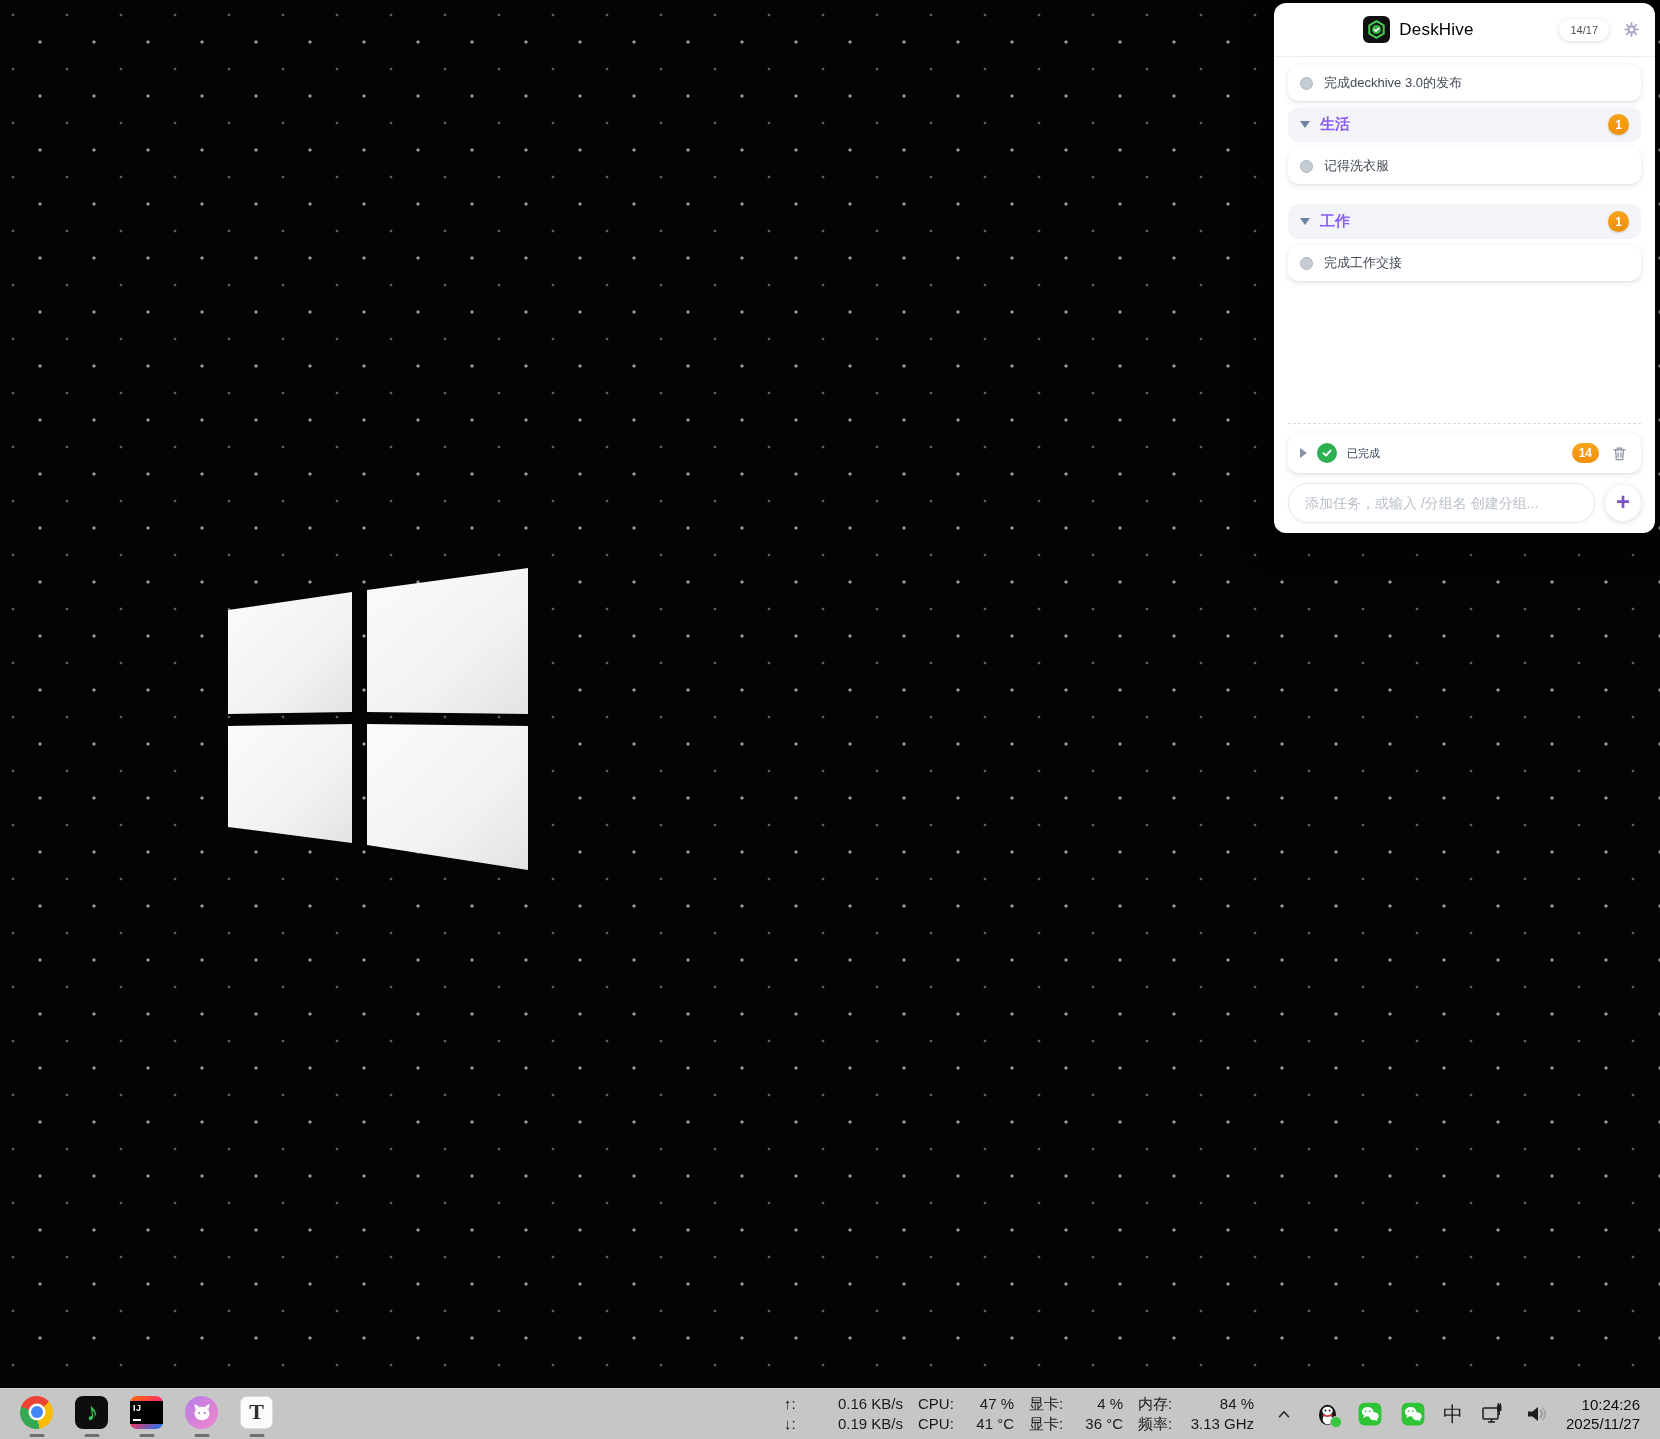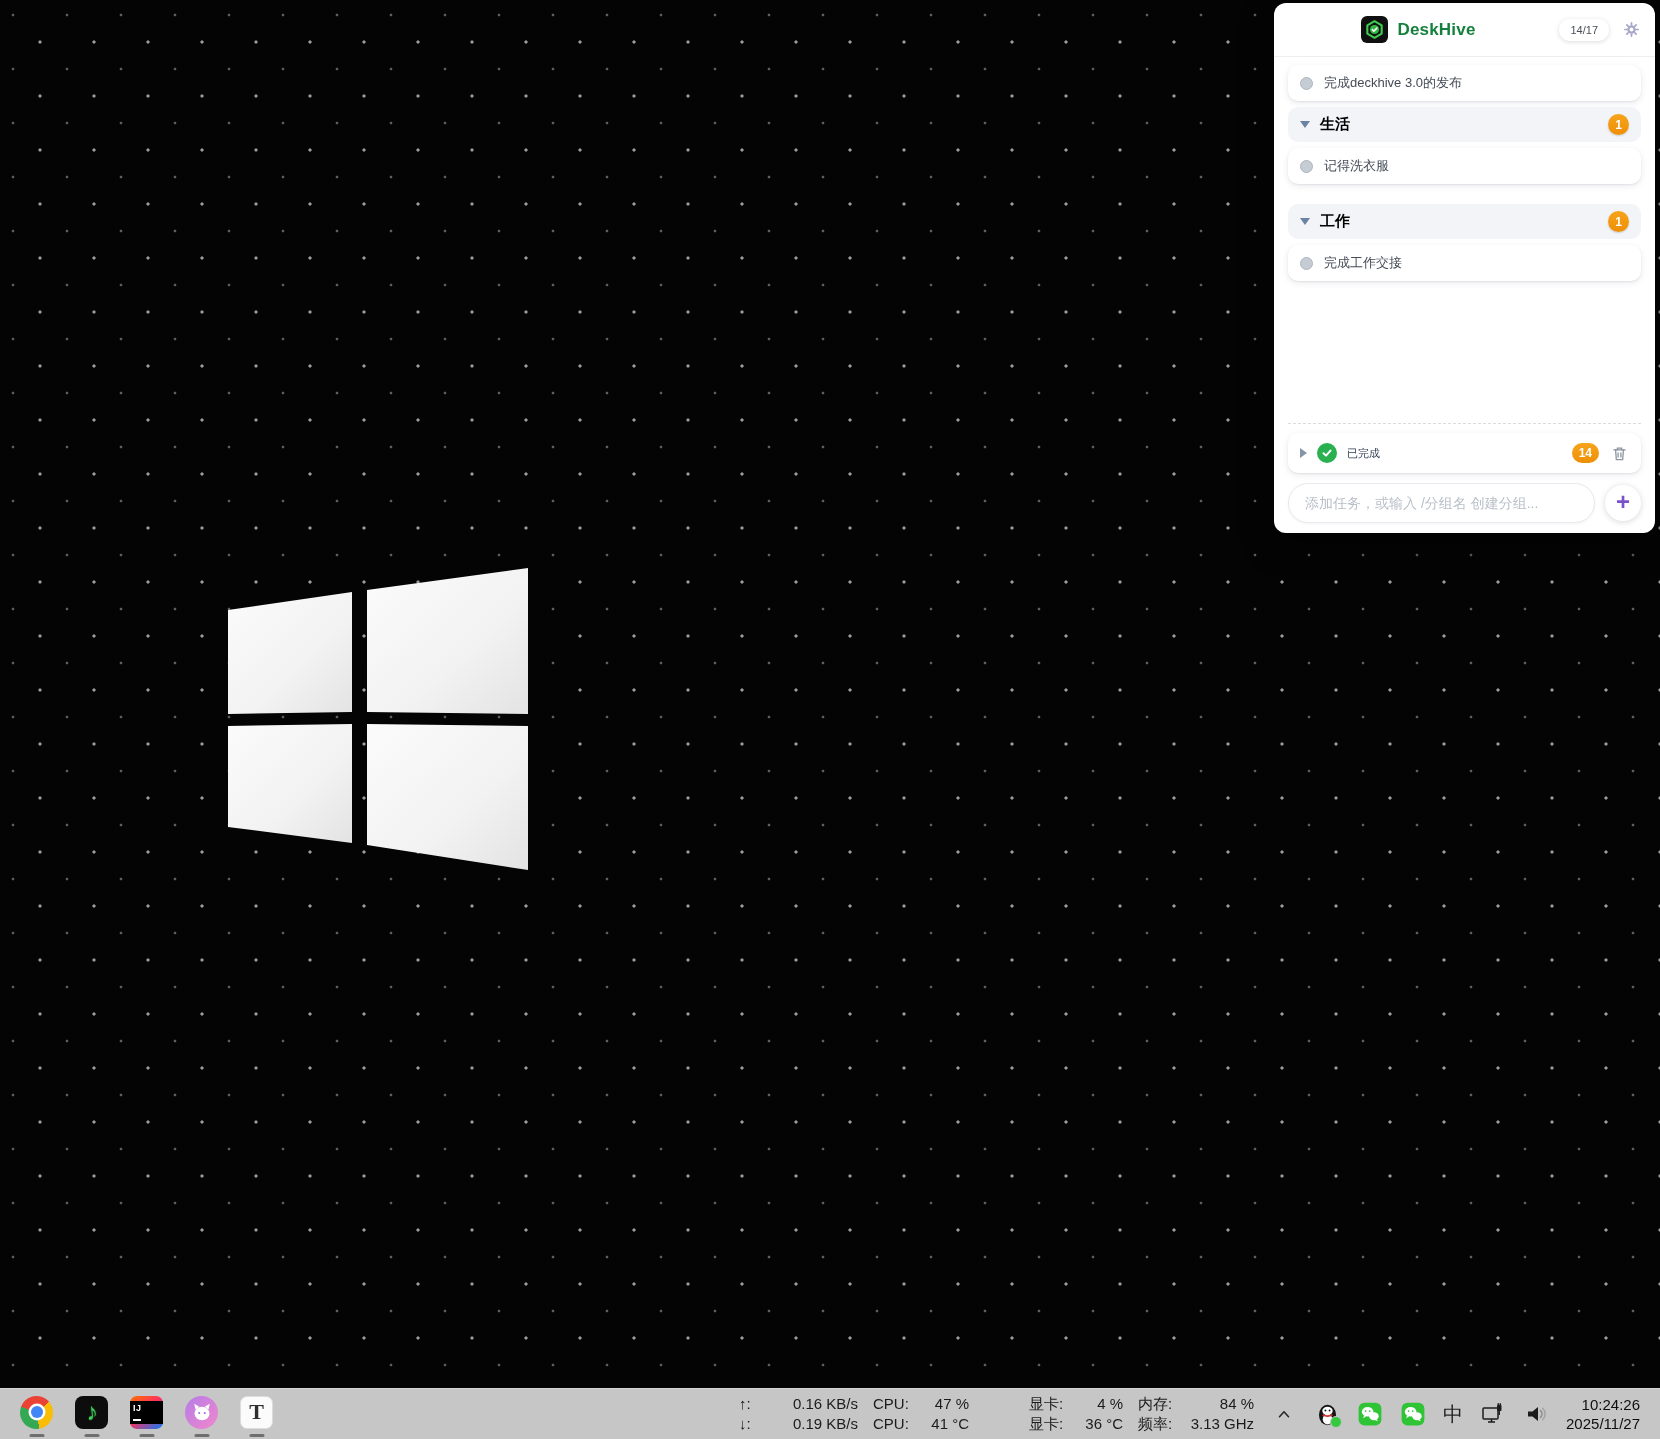--- a/index.html
+++ b/index.html
@@ -23,39 +23,39 @@
     position:absolute; top:3px; right:5px; width:381px; height:530px;
     background:#ffffff; border-radius:12px;
     box-shadow:0 10px 30px rgba(0,0,0,.5);
     display:flex; flex-direction:column;
   }
   .panel-header { height:54px; flex:0 0 54px; border-bottom:1px solid #eceef1;
     display:flex; align-items:center; justify-content:center; position:relative; }
   .title-group { display:flex; align-items:center; gap:9px; margin-right:92px; }
   .app-logo { width:27px; height:27px; border-radius:6px; background:#101010;
     display:flex; align-items:center; justify-content:center; }
-  .panel-title { font-size:17px; font-weight:700; color:#15803d; letter-spacing:.2px; }
+  .panel-title { font-size:17px; font-weight:400; color:#000000; letter-spacing:.2px; }
   .header-right { position:absolute; right:12px; top:0; bottom:0; display:flex; align-items:center; gap:10px; }
   .counter-pill { background:#fff; border-radius:14px; padding:5px 11px; font-size:11px;
     color:#4a4f57; box-shadow:0 1px 5px rgba(0,0,0,.14); }
   .gear-btn { width:24px; height:24px; display:flex; align-items:center; justify-content:center; cursor:pointer; }
 
   .panel-content { flex:1 1 auto; padding:8px 14px 0; display:flex; flex-direction:column; }
   .task-card { background:#fff; border-radius:10px; height:36px; flex:0 0 36px;
     display:flex; align-items:center; gap:11px; padding:0 12px;
     box-shadow:0 1px 2px rgba(25,35,50,.07), 0 2px 7px rgba(25,35,50,.09); }
   .bullet { width:13px; height:13px; border-radius:50%; background:#c5ccd4; border:1px solid #adb5bf; flex:0 0 13px; }
   .task-label { font-size:13px; color:#434b56; }
   .group-hdr { background:#f2f4f8; border-radius:10px; height:35px; flex:0 0 35px;
     display:flex; align-items:center; gap:10px; padding:0 12px; cursor:pointer; }
   .tri-down { width:0; height:0; border-left:5.5px solid transparent; border-right:5.5px solid transparent;
     border-top:7px solid #6b83a0; }
   .tri-right { width:0; height:0; border-top:5.5px solid transparent; border-bottom:5.5px solid transparent;
     border-left:7px solid #8595a8; }
-  .grp-name { font-size:15px; font-weight:700; color:#000000; flex:1; }
+  .grp-name { font-size:15px; font-weight:700; color:#8b5cf6; flex:1; }
   .badge { min-width:21px; height:21px; border-radius:11px; padding:0 5px;
     background:linear-gradient(180deg,#f6a41c,#ee8f06); color:#fff; font-size:12px; font-weight:700;
     display:flex; align-items:center; justify-content:center; box-shadow:0 1px 2px rgba(0,0,0,.18); }
   .mb6 { margin-bottom:6px; } .mb20 { margin-bottom:20px; }
 
   .panel-footer { flex:0 0 auto; margin-top:auto; padding:0 14px 10px; }
   .dashed-divider { border-top:1px dashed #d9dde2; margin-bottom:9px; }
   .completed-card { background:#fff; border-radius:10px; height:40px;
     display:flex; align-items:center; gap:10px; padding:0 12px; margin-bottom:10px;
     box-shadow:0 1px 2px rgba(25,35,50,.07), 0 2px 7px rgba(25,35,50,.09); }
@@ -109,21 +109,21 @@
 
   .typora-ico { width:33px; height:33px; border-radius:7px; background:#fbfbfb; border:1px solid #dcdcdc;
     display:flex; align-items:center; justify-content:center;
     font-family:"Liberation Serif", serif; font-size:22px; font-weight:700; color:#2e2e2e; }
 
   .tray { margin-left:auto; display:flex; align-items:center; gap:17px; padding-right:20px; }
   .stats { display:grid; grid-template-columns:auto auto auto auto auto; column-gap:15px; row-gap:1px;
     font-size:15px; color:#1b1b1b; line-height:1.25; }
   .stat-cell { display:flex; justify-content:space-between; gap:6px; }
   .c-arrow { min-width:18px; } .c-speed { min-width:86px; } .c-cpu { min-width:96px; }
-  .c-gpu { min-width:94px;margin-left:45px; } .c-mem { min-width:116px; }
+  .c-gpu { min-width:94px; } .c-mem { min-width:116px; }
   .stat-val { text-align:right; }
   .tray-ico { width:26px; height:26px; display:flex; align-items:center; justify-content:center; cursor:pointer; position:relative; }
   .ime { font-size:20px; color:#1f1f1f; cursor:pointer; }
   .clock { text-align:right; font-size:15px; color:#0f0f0f; line-height:1.3; cursor:default; }
   .qq-badge { position:absolute; right:-2px; bottom:-1px; width:12px; height:12px; border-radius:50%;
     background:#35c93f; border:1.5px solid #c6c6c6; }
 </style>
 </head>
 <body>
 

